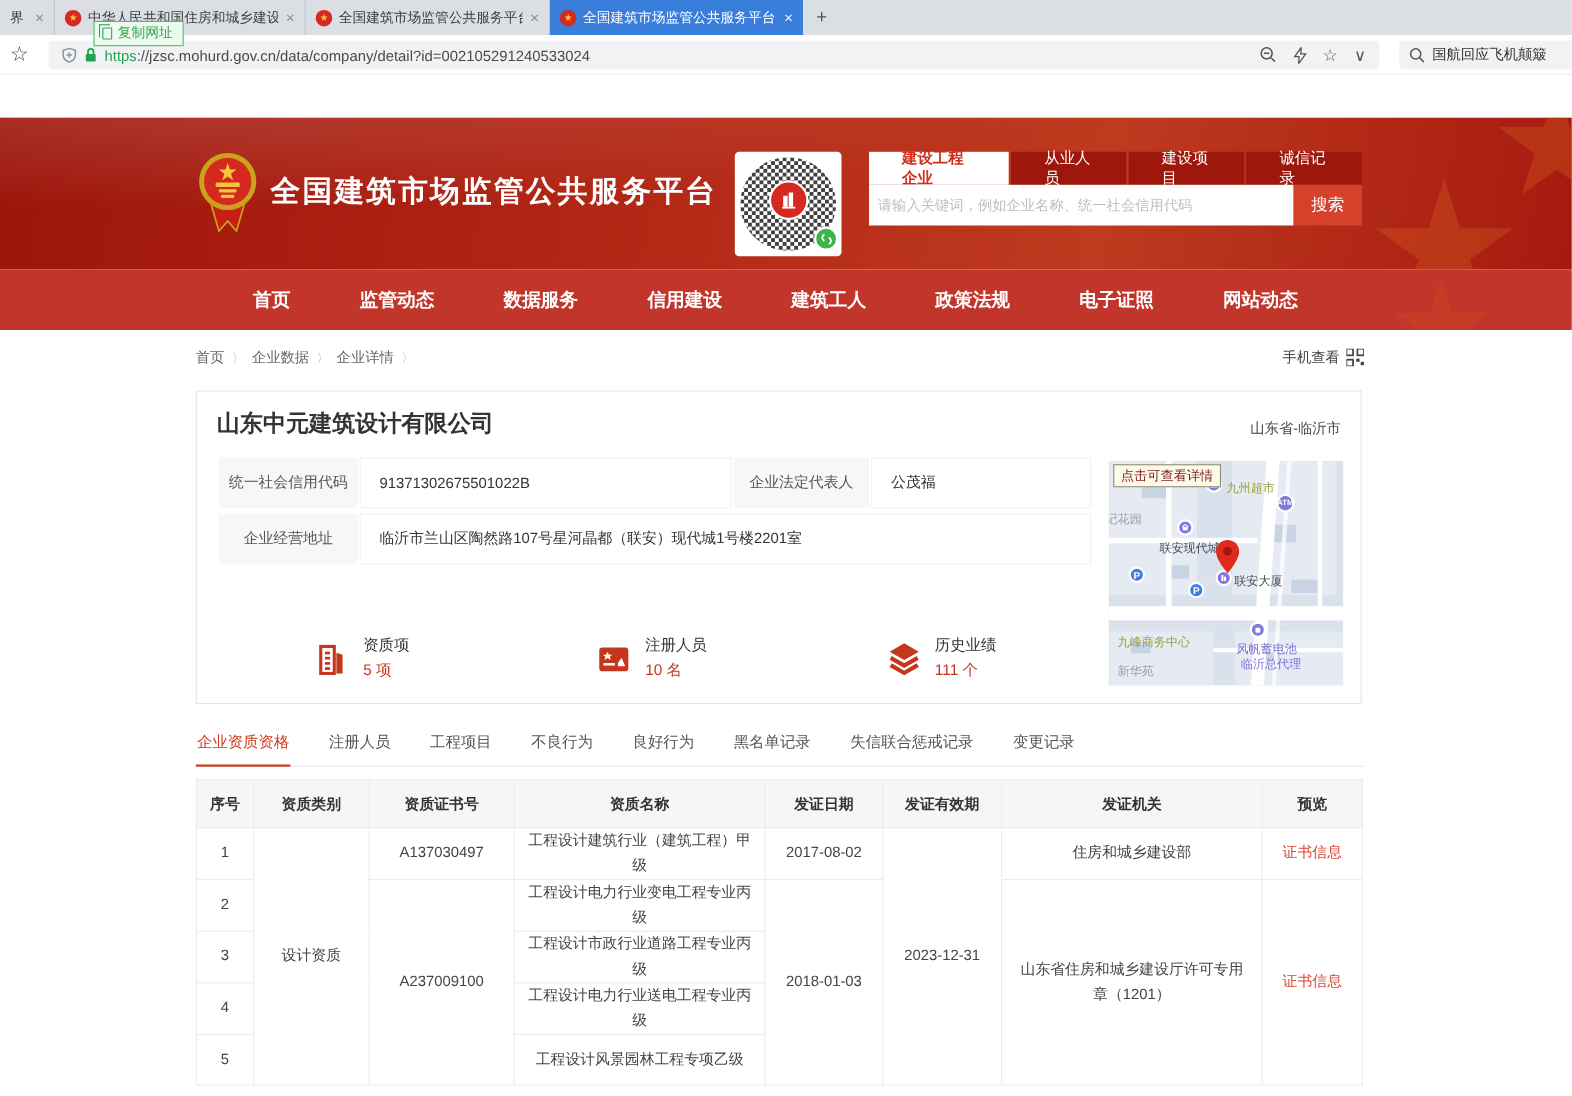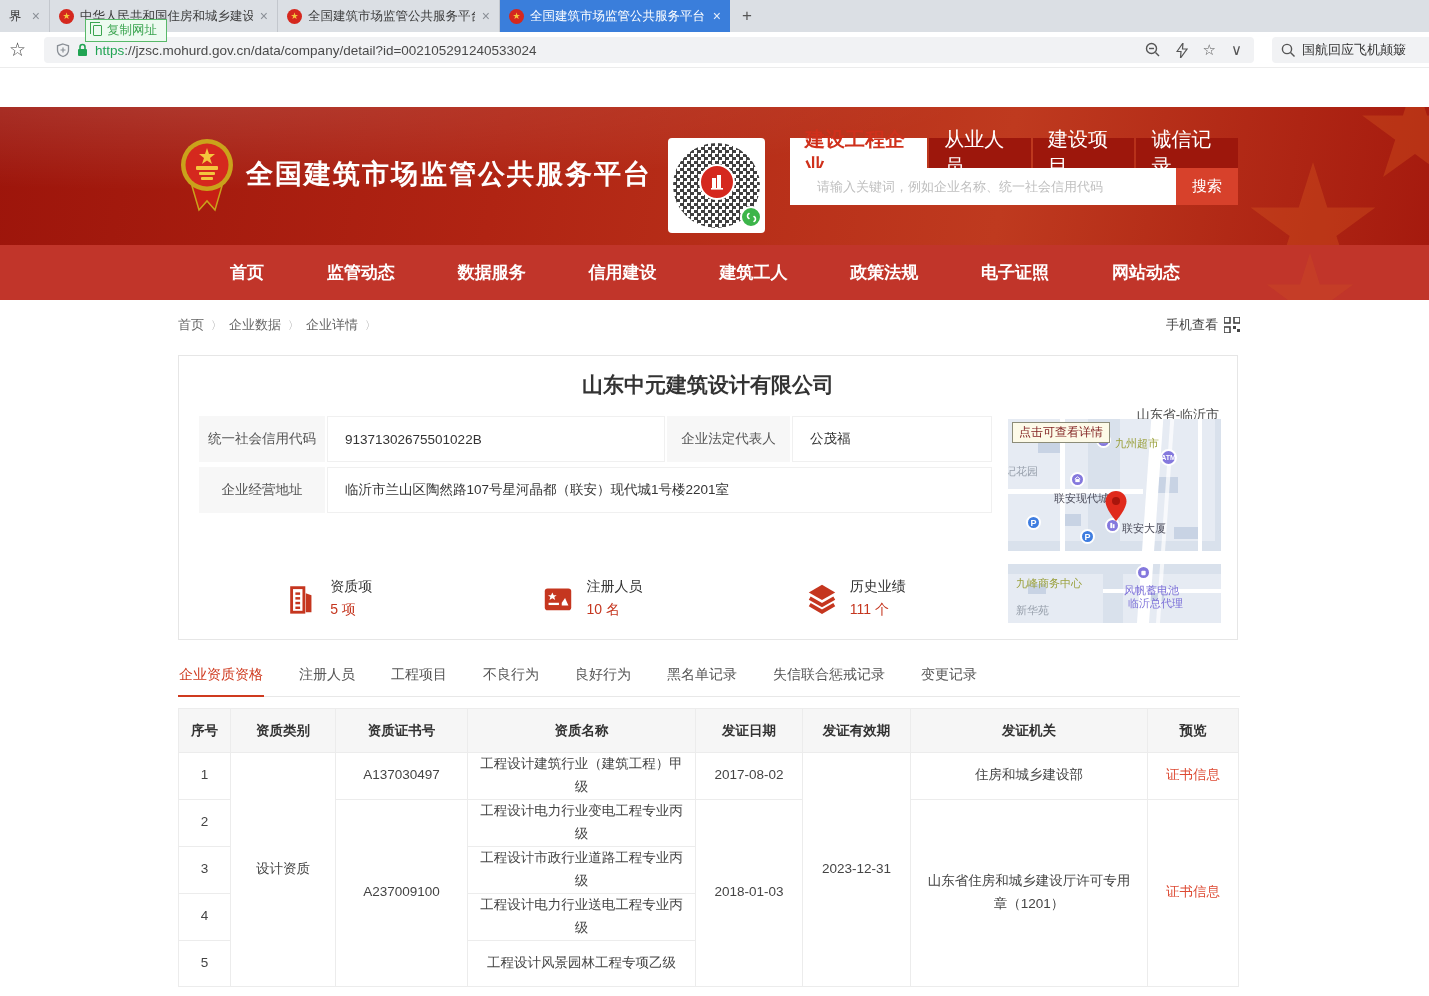--- a/index.html
+++ b/index.html
@@ -49,36 +49,36 @@
   .ht-line2 { font-size:27px; font-weight:bold; letter-spacing:2px; margin-top:9px; }
 
   .qr-box { position:absolute; left:668px; top:31px; width:97px; height:95px; background:#fff; border-radius:4px; }
   .qr-noise { position:absolute; inset:5px; border-radius:50%;
      background:conic-gradient(#262626 25%, transparent 0 50%, #262626 0 75%, transparent 0) 0 0/7px 7px; opacity:.88; }
   .qr-center { position:absolute; left:50%; top:44px; transform:translate(-50%,-50%); width:36px; height:36px; border-radius:50%; background:#d5281e; border:2px solid #fff; display:flex; align-items:center; justify-content:center; }
   .qr-green { position:absolute; right:3px; bottom:5px; width:22px; height:22px; border-radius:50%; background:#3cb54a; border:2px solid #fff; display:flex; align-items:center; justify-content:center; }
 
   .header-search { position:absolute; left:790px; top:31px; width:448px; }
   .hs-tabs { display:flex; gap:2px; height:30px; }
-  .hs-tab { background:#9d170c; color:#fff; font-size:20px; display:flex; align-items:center; padding:0 15px; cursor:pointer; }
+  .hs-tab { background:#9d170c; color:#fff; font-size:14px; display:flex; align-items:center; padding:0 30px; cursor:pointer; }
   .hs-tab.active { background:#fff; color:#cf301b; font-weight:bold; }
   .hs-row { display:flex; height:37px; }
-  .hs-input { flex:1; border:none; outline:none; padding:0 27px; font-size:13px; color:#333; background:#fff; font-family:inherit; }
+  .hs-input { flex:1; border:none; outline:none; padding:0 8px; font-size:13px; color:#333; background:#fff; font-family:inherit; }
   .hs-input::placeholder { color:#bfbfbf; }
   .hs-btn { width:62px; background:#d7412b; color:#fff; font-size:15px; display:flex; align-items:center; justify-content:center; cursor:pointer; }
 
   
   .breadcrumb-row { position:absolute; top:315px; left:178px; width:1062px; height:20px; display:flex; align-items:center; font-size:13px; color:#666; }
   .crumb { cursor:pointer; }
   .crumb-sep { margin:0 7px; color:#aaa; font-size:11px; }
   .mobile-view { margin-left:auto; display:flex; align-items:center; gap:6px; color:#444; cursor:pointer; }
 
   
   .company-card { position:absolute; top:355px; left:178px; width:1060px; height:285px; border:1px solid #e6e6e6; background:#fff; }
-  .cc-title-row { position:absolute; top:15px; left:18px; right:18px; display:flex; align-items:center;flex-direction:column; }
+  .cc-title-row { position:absolute; top:15px; left:18px; right:18px; display:flex; align-items:flex-end; }
   .cc-name { font-size:21px; font-weight:bold; color:#333; }
   .cc-region { margin-left:auto; font-size:13px; color:#444; margin-top:7px; }
 
   .info-table { position:absolute; top:55px; left:18px; border-collapse:separate; border-spacing:2px 5px; }
   .info-table td { height:46px; font-size:13.5px; }
   .info-table td.lbl { background:#f7f7f7; text-align:center; color:#555; }
   .info-table td.val { border:1px solid #f0f0f0; color:#333; padding:0 17px; }
 
   .stats-row { position:absolute; top:222px; left:18px; width:790px; display:flex; }
   .stat { flex:1; display:flex; align-items:center; justify-content:center; gap:11px; }

